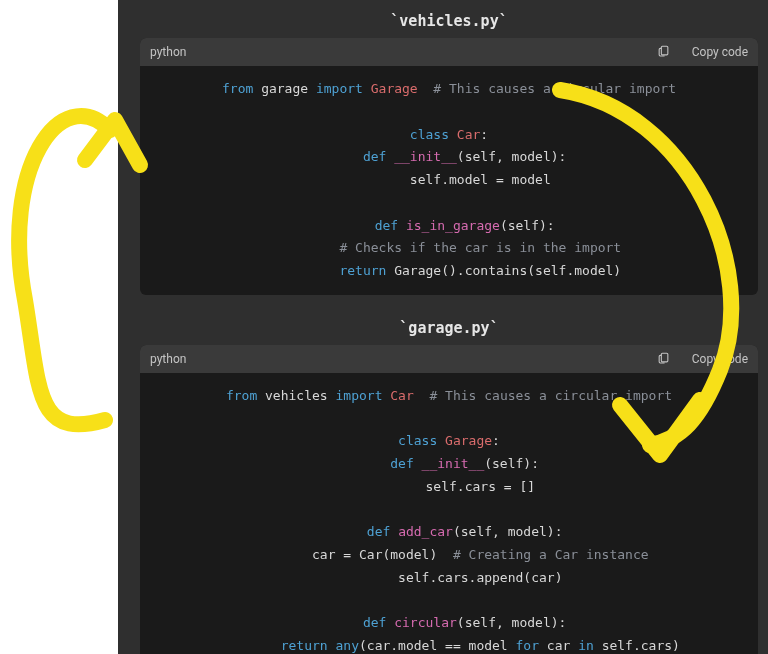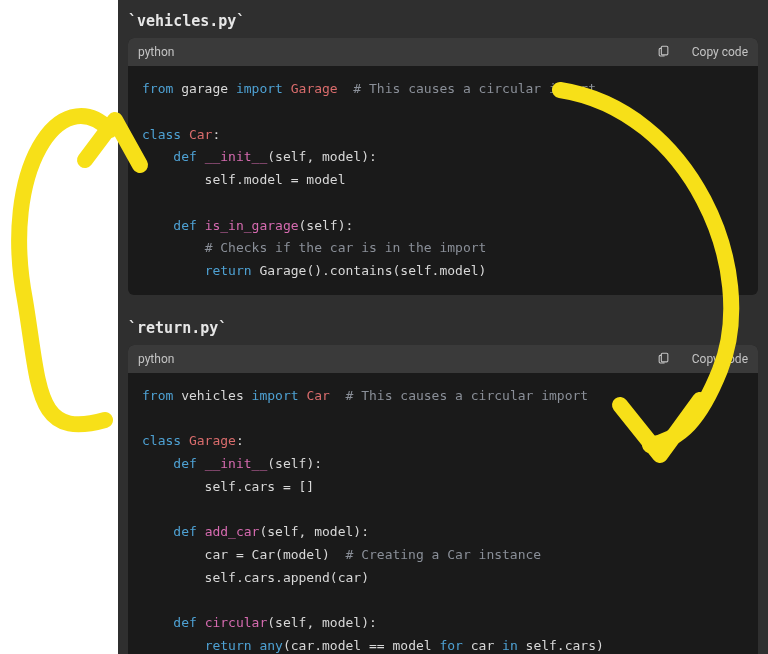--- a/index.html
+++ b/index.html
@@ -1,16 +1,16 @@
 <!DOCTYPE html>
 <html><head>
 <meta charset="utf-8">
 <style>
   html,body{margin:0;padding:0;width:768px;height:654px;background:#fff;font-family:ui-monospace,Menlo,Consolas,monospace;font-size:13px;overflow:hidden;}
-  .pane{position:absolute;left:118px;top:0;width:650px;height:654px;background:#2f2f2f;padding:8px 10px 10px 10px;box-sizing:border-box;}
+  .pane{position:absolute;left:118px;top:0;width:650px;height:654px;background:#2f2f2f;padding:8px 10px 10px 22px;box-sizing:border-box;text-align:center;}
   .file-title{color:#e6e6e6;font-size:15px;font-weight:600;margin:4px 0 8px 0;}
   .file-title code{font-family:ui-monospace,Menlo,Consolas,monospace;}
   .code-block{background:#1a1a1a;border-radius:6px;margin-bottom:24px;overflow:hidden;}
   .code-header{background:#3a3a3a;color:#c4c4c4;font-size:12px;padding:6px 10px;display:flex;align-items:center;justify-content:space-between;font-family:-apple-system,Segoe UI,Roboto,sans-serif;}
   .copy{display:flex;align-items:center;gap:22px;cursor:pointer;white-space:nowrap;}
   .code-body{padding:12px 14px;color:#d8d8d8;white-space:pre;line-height:1.75;font-size:13px;overflow:hidden;}
   .kw{color:#4ea1d3;}
   .cls{color:#d96c6c;}
   .fn{color:#d66bb0;}
   .cmt{color:#8a8f98;}
@@ -39,21 +39,21 @@
 
 <span class="kw">class</span> <span class="cls">Car</span>:
     <span class="kw">def</span> <span class="fn">__init__</span>(self, model):
         self.model = model
 
     <span class="kw">def</span> <span class="fn">is_in_garage</span>(self):
         <span class="cmt"># Checks if the car is in the import</span>
         <span class="kw">return</span> Garage().contains(self.model)</div>
   </div>
 
-  <div class="file-title"><code>`return.py`</code></div>
+  <div class="file-title"><code>`garage.py`</code></div>
   <div class="code-block">
     <div class="code-header">
       <span>python</span>
       <span class="copy">
         <span>
           <svg width="13" height="13" viewBox="0 0 24 24" fill="none" stroke="currentColor" stroke-width="2">
               <rect x="8" y="4" width="12" height="16" rx="2"></rect>
               <path d="M8 8H6a2 2 0 0 0-2 2v10a2 2 0 0 0 2 2h8"></path>
             </svg>
         </span>

